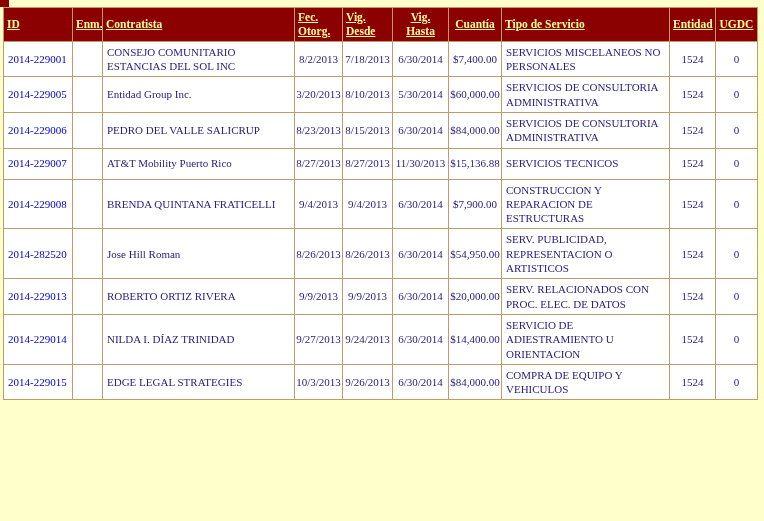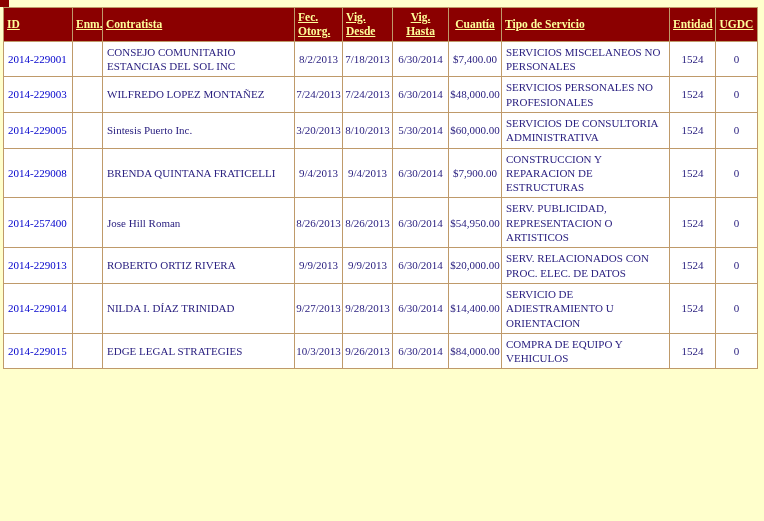--- a/index.html
+++ b/index.html
@@ -88,65 +88,77 @@
     <td class="c-date">8/2/2013</td>
     <td class="c-date">7/18/2013</td>
     <td class="c-date">6/30/2014</td>
     <td class="c-cuantia">$7,400.00</td>
     <td class="c-tipo">SERVICIOS MISCELANEOS NO PERSONALES</td>
     <td class="c-ent">1524</td>
     <td class="c-ugdc">0</td>
   </tr>
 
 
-  <tr>
-    <td class="c-id"><span class="id-link">2014-229003</span></td>
-    <td class="c-enm"></td>
-    <td class="c-contr">WILFREDO LOPEZ MONTAÑEZ</td>
-    <td class="c-date">7/24/2013</td>
-    <td class="c-date">7/24/2013</td>
-    <td class="c-date">6/30/2014</td>
-    <td class="c-cuantia">$48,000.00</td>
-    <td class="c-tipo">SERVICIOS PERSONALES NO PROFESIONALES</td>
-    <td class="c-ent">1524</td>
-    <td class="c-ugdc">0</td>
-  </tr>
 
 
   <tr>
     <td class="c-id"><span class="id-link">2014-229005</span></td>
     <td class="c-enm"></td>
-    <td class="c-contr">Sintesis Puerto Inc.</td>
+    <td class="c-contr">Entidad Group Inc.</td>
     <td class="c-date">3/20/2013</td>
     <td class="c-date">8/10/2013</td>
     <td class="c-date">5/30/2014</td>
     <td class="c-cuantia">$60,000.00</td>
     <td class="c-tipo">SERVICIOS DE CONSULTORIA ADMINISTRATIVA</td>
     <td class="c-ent">1524</td>
     <td class="c-ugdc">0</td>
   </tr>
 
-
+  <tr>
+    <td class="c-id"><span class="id-link">2014-229006</span></td>
+    <td class="c-enm"></td>
+    <td class="c-contr">PEDRO DEL VALLE SALICRUP</td>
+    <td class="c-date">8/23/2013</td>
+    <td class="c-date">8/15/2013</td>
+    <td class="c-date">6/30/2014</td>
+    <td class="c-cuantia">$84,000.00</td>
+    <td class="c-tipo">SERVICIOS DE CONSULTORIA ADMINISTRATIVA</td>
+    <td class="c-ent">1524</td>
+    <td class="c-ugdc">0</td>
+  </tr>
+
+  <tr>
+    <td class="c-id"><span class="id-link">2014-229007</span></td>
+    <td class="c-enm"></td>
+    <td class="c-contr">AT&amp;T Mobility Puerto Rico</td>
+    <td class="c-date">8/27/2013</td>
+    <td class="c-date">8/27/2013</td>
+    <td class="c-date">11/30/2013</td>
+    <td class="c-cuantia">$15,136.88</td>
+    <td class="c-tipo">SERVICIOS TECNICOS</td>
+    <td class="c-ent">1524</td>
+    <td class="c-ugdc">0</td>
+  </tr>
 
   <tr>
     <td class="c-id"><span class="id-link">2014-229008</span></td>
     <td class="c-enm"></td>
     <td class="c-contr">BRENDA QUINTANA FRATICELLI</td>
     <td class="c-date">9/4/2013</td>
     <td class="c-date">9/4/2013</td>
     <td class="c-date">6/30/2014</td>
     <td class="c-cuantia">$7,900.00</td>
     <td class="c-tipo">CONSTRUCCION Y REPARACION DE ESTRUCTURAS</td>
     <td class="c-ent">1524</td>
     <td class="c-ugdc">0</td>
   </tr>
 
 
   <tr>
-    <td class="c-id"><span class="id-link">2014-257400</span></td>
+    <td class="c-id"><span class="id-link">2014-282520</span></td>
     <td class="c-enm"></td>
     <td class="c-contr">Jose Hill Roman</td>
     <td class="c-date">8/26/2013</td>
     <td class="c-date">8/26/2013</td>
     <td class="c-date">6/30/2014</td>
     <td class="c-cuantia">$54,950.00</td>
     <td class="c-tipo">SERV. PUBLICIDAD, REPRESENTACION O ARTISTICOS</td>
     <td class="c-ent">1524</td>
     <td class="c-ugdc">0</td>
   </tr>
@@ -162,21 +174,21 @@
     <td class="c-tipo">SERV. RELACIONADOS CON PROC. ELEC. DE DATOS</td>
     <td class="c-ent">1524</td>
     <td class="c-ugdc">0</td>
   </tr>
 
   <tr>
     <td class="c-id"><span class="id-link">2014-229014</span></td>
     <td class="c-enm"></td>
     <td class="c-contr">NILDA I. DÍAZ TRINIDAD</td>
     <td class="c-date">9/27/2013</td>
-    <td class="c-date">9/28/2013</td>
+    <td class="c-date">9/24/2013</td>
     <td class="c-date">6/30/2014</td>
     <td class="c-cuantia">$14,400.00</td>
     <td class="c-tipo">SERVICIO DE ADIESTRAMIENTO U ORIENTACION</td>
     <td class="c-ent">1524</td>
     <td class="c-ugdc">0</td>
   </tr>
 
   <tr>
     <td class="c-id"><span class="id-link">2014-229015</span></td>
     <td class="c-enm"></td>

